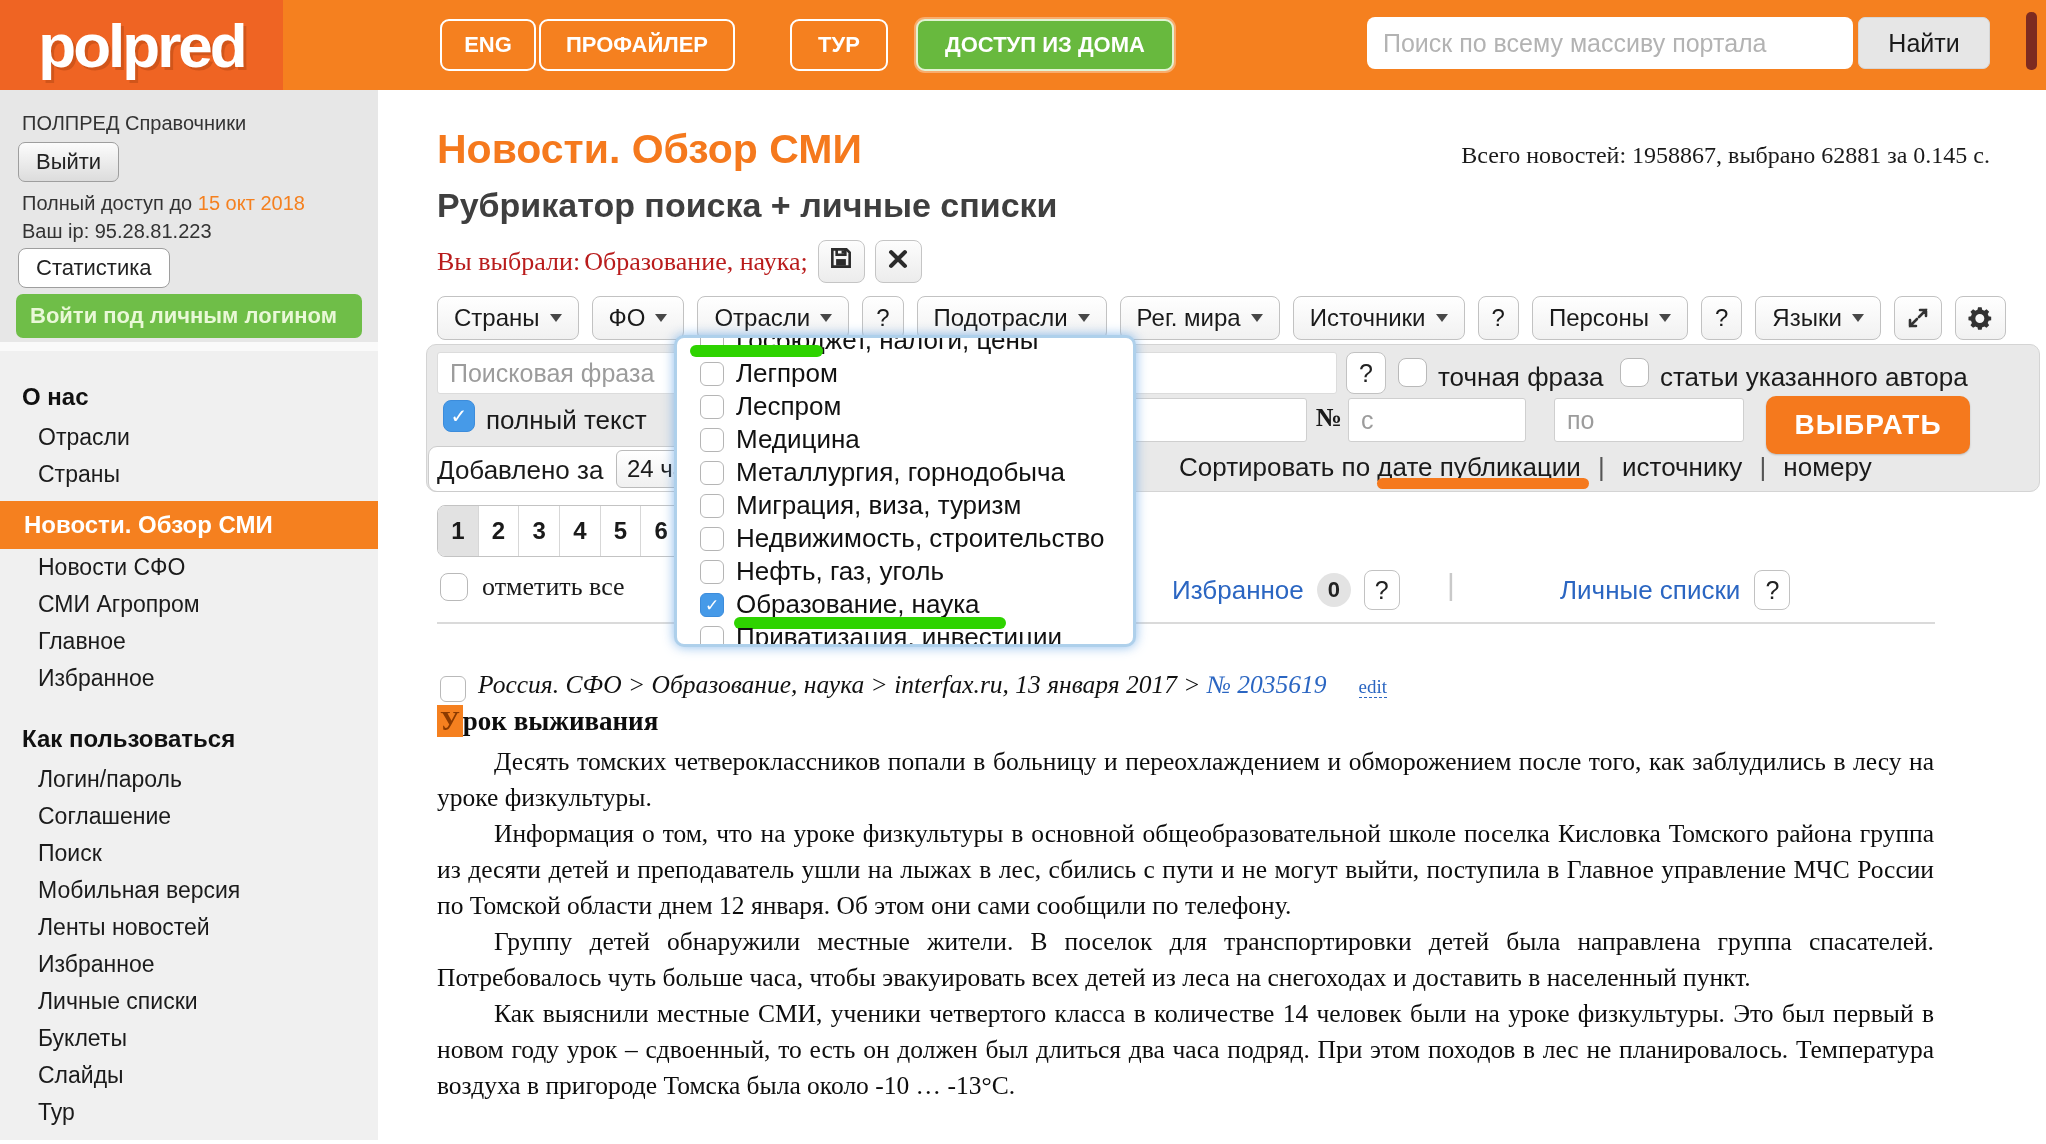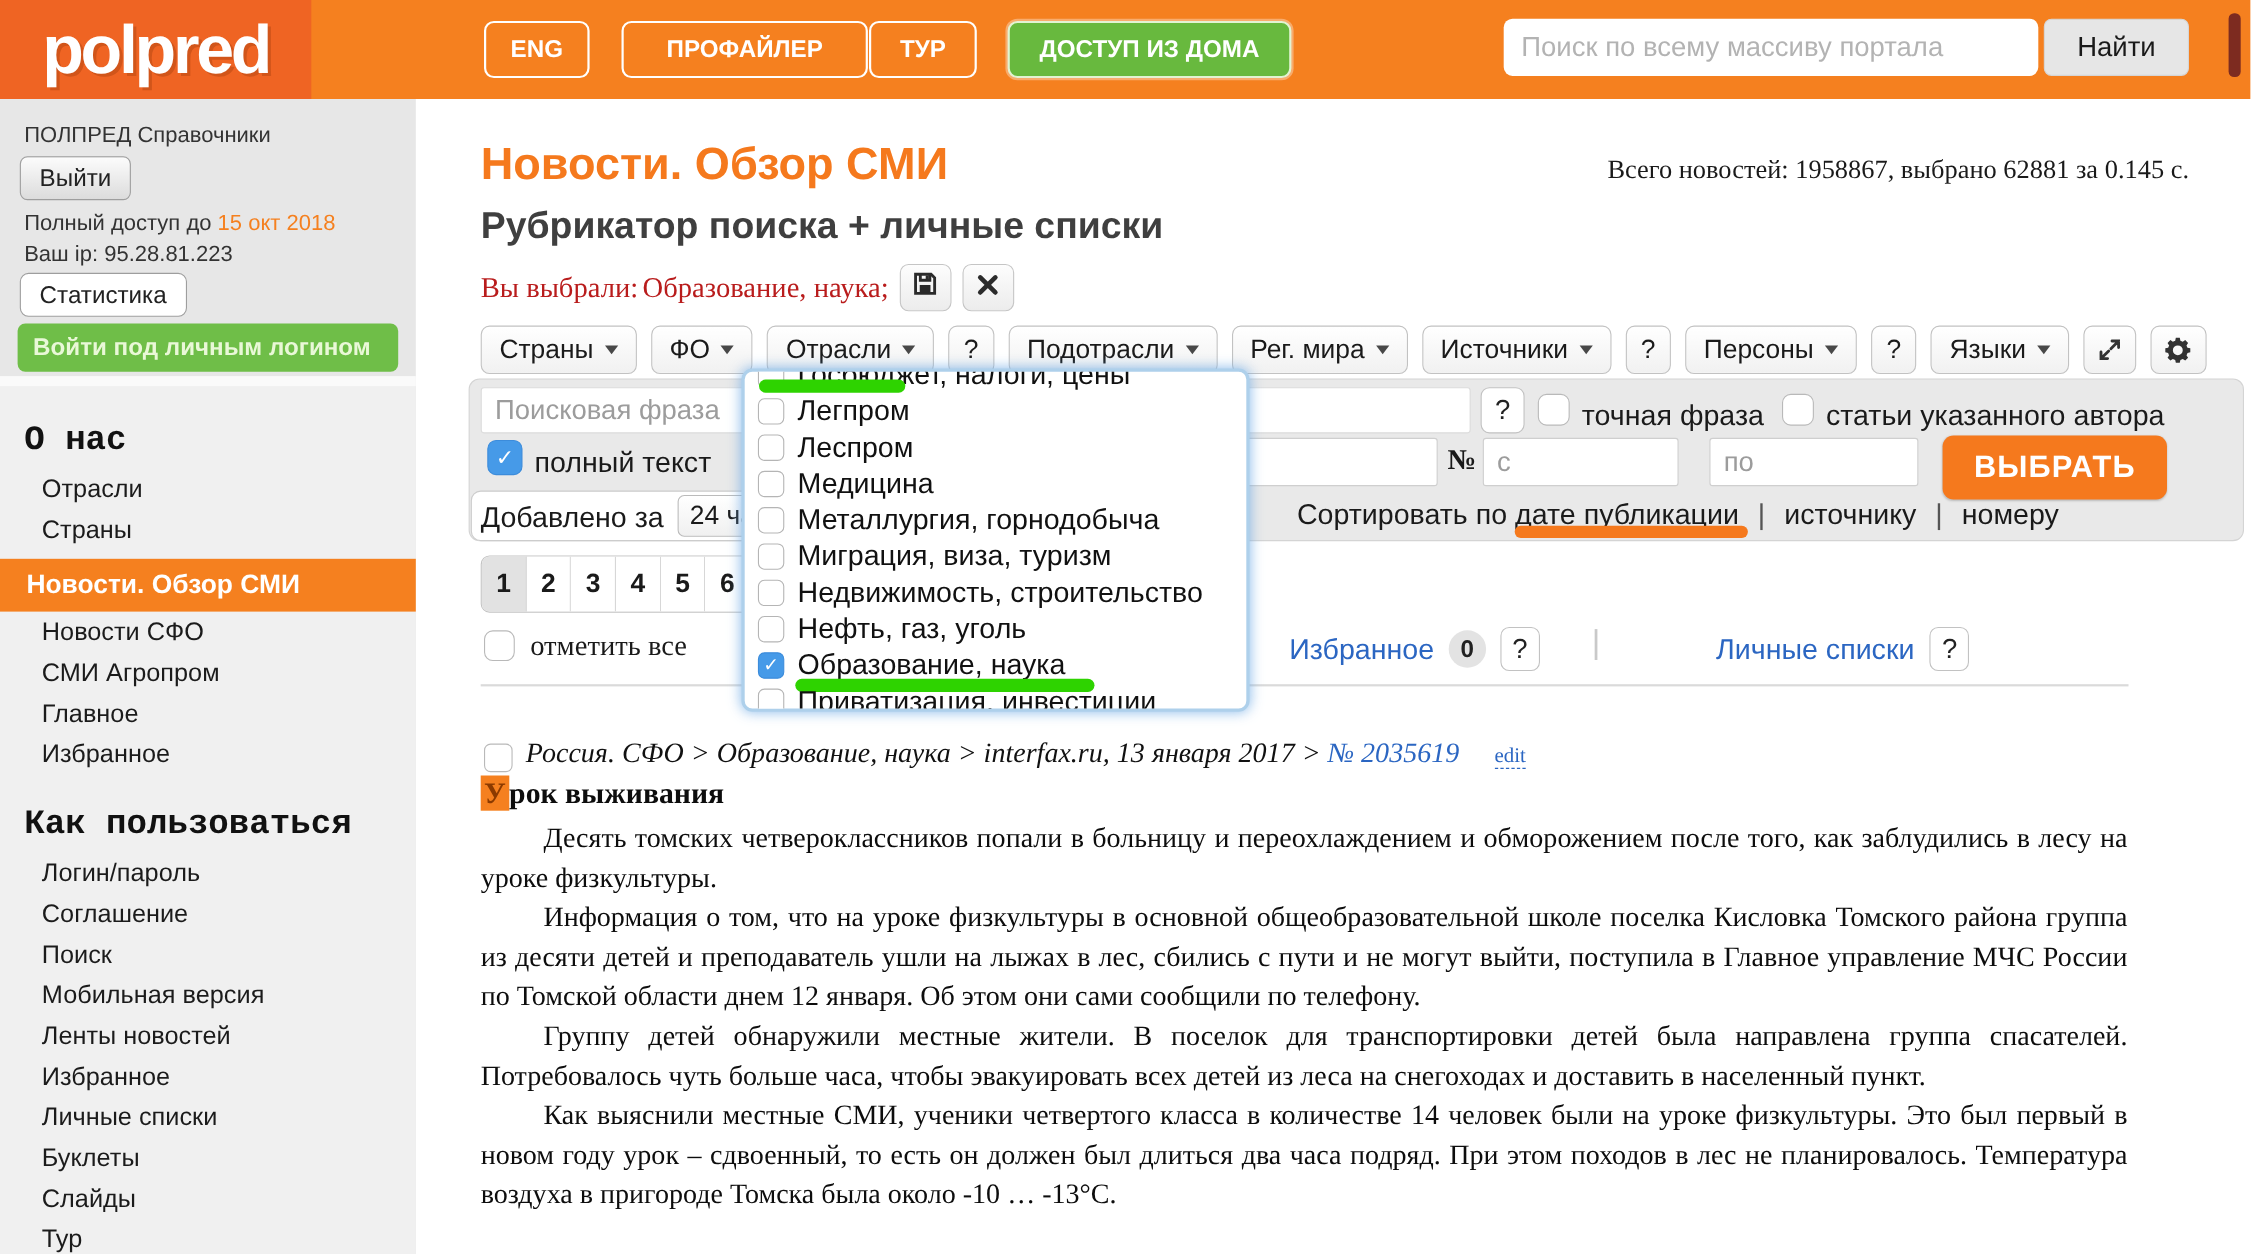--- a/index.html
+++ b/index.html
@@ -33,21 +33,21 @@
   .btn-logout { position:absolute; left:18px; top:52px; }
   .acct-line1 { position:absolute; left:22px; top:102px; font-size:20px; color:#333; }
   .acct-date { color:#f5801f; }
   .acct-line2 { position:absolute; left:22px; top:130px; font-size:20px; color:#333; }
   .btn-stats { position:absolute; left:18px; top:158px; background:#fff; border-radius:8px; }
   .btn-green-login { position:absolute; left:16px; top:204px; width:346px; height:44px; background:#6fbe48;
     border:none; border-radius:7px; color:#e9f8d7; font-weight:bold; font-size:22px; font-family:inherit;
     text-align:left; padding:0 14px; cursor:pointer; }
   .nav { position:absolute; left:0; top:252px; width:378px; bottom:0; background:#f0f0f0;
     border-top:9px solid #fafafa; padding-top:4px; }
-  .nav-header { font-weight:bold; font-size:31px; color:#111; padding:18px 0 8px 22px; margin-top:10px; cursor:pointer;font-family:Liberation Mono, monospace; }
+  .nav-header { font-weight:bold; font-size:24px; color:#111; padding:18px 0 8px 22px; margin-top:10px; cursor:pointer; }
   .nav-item { font-size:23px; color:#1b1b1b; padding:5px 0 5px 38px; cursor:pointer; }
   .nav-active { background:#f5801f; color:#fff; font-weight:bold; font-size:24px;
     padding:10px 0 10px 24px; margin-top:8px; cursor:pointer; }
 
   
   .page-title { position:absolute; left:437px; top:126px; font-size:41px; font-weight:bold; color:#f5791d; }
   .stats-line { position:absolute; right:56px; top:142px; font-family:"Liberation Serif", serif;
     font-size:24px; color:#1a1a1a; }
   .subtitle  { position:absolute; left:437px; top:186px; font-size:34px; font-weight:bold; color:#3f3f3f; }
   .selected-row { position:absolute; left:437px; top:240px; display:flex; align-items:center; gap:10px;
@@ -112,38 +112,38 @@
     font-weight:bold; font-size:27px; color:#0d0d0d; }
   .hl-mark { background:#f5801f; color:#8b3a00; padding:1px 3px; }
   .article { position:absolute; left:437px; top:744px; width:1497px; font-family:"Liberation Serif", serif;
     font-size:25.5px; line-height:36px; color:#0d0d0d; text-align:justify; }
   .article p { text-indent:57px; }
 
   
   .dropdown { position:absolute; left:674px; top:335px; width:462px; height:312px; background:#fff;
     border:3px solid #aed0eb; border-radius:10px; box-shadow:0 0 12px rgba(110,170,230,.8);
     z-index:150; overflow:hidden; }
-  .dd-list { margin-top:-14px; }
+  .dd-list { margin-top:-14px;margin-left:11px; }
   .dd-item { height:33px; display:flex; align-items:center; padding-left:12px; position:relative; cursor:pointer; }
   .dd-cb { width:24px; height:24px; border:1.5px solid #b5b5b5; border-radius:6px; background:#fff; flex:none; }
   .dd-cb.checked { background:#469ae8; border-color:#3c8cdb; color:#fff; display:flex; align-items:center;
     justify-content:center; font-size:17px; font-weight:bold; font-family:"DejaVu Sans", sans-serif; }
   .dd-label { margin-left:12px; font-size:26px; color:#111; white-space:nowrap; }
   .dd-item.annotated::after { content:""; position:absolute; left:46px; top:29px; width:272px; height:12px;
     background:#2ed300; border-radius:6px; }
 </style>
 </head>
 <body>
 
 <div class="header">
   <div class="logo-block">
     <div class="logo">polpred</div>
   </div>
   <button class="hdr-btn" style="left:440px;width:96px;">ENG</button>
-  <button class="hdr-btn" style="left:565px;width:224px;">ПРОФАЙЛЕР</button>
+  <button class="hdr-btn" style="left:539px;width:196px;">ПРОФАЙЛЕР</button>
   <button class="hdr-btn" style="left:790px;width:98px;">ТУР</button>
   <button class="hdr-btn green" style="left:916px;width:258px;">ДОСТУП ИЗ ДОМА</button>
   <input class="hdr-search" placeholder="Поиск по всему массиву портала" style="">
   <button class="hdr-find">Найти</button>
 </div>
 <div class="scroll-thumb"></div>
 
 <div class="sidebar">
   <div class="acct-title">ПОЛПРЕД Справочники</div>
   <button class="btn-plain btn-logout">Выйти</button>

